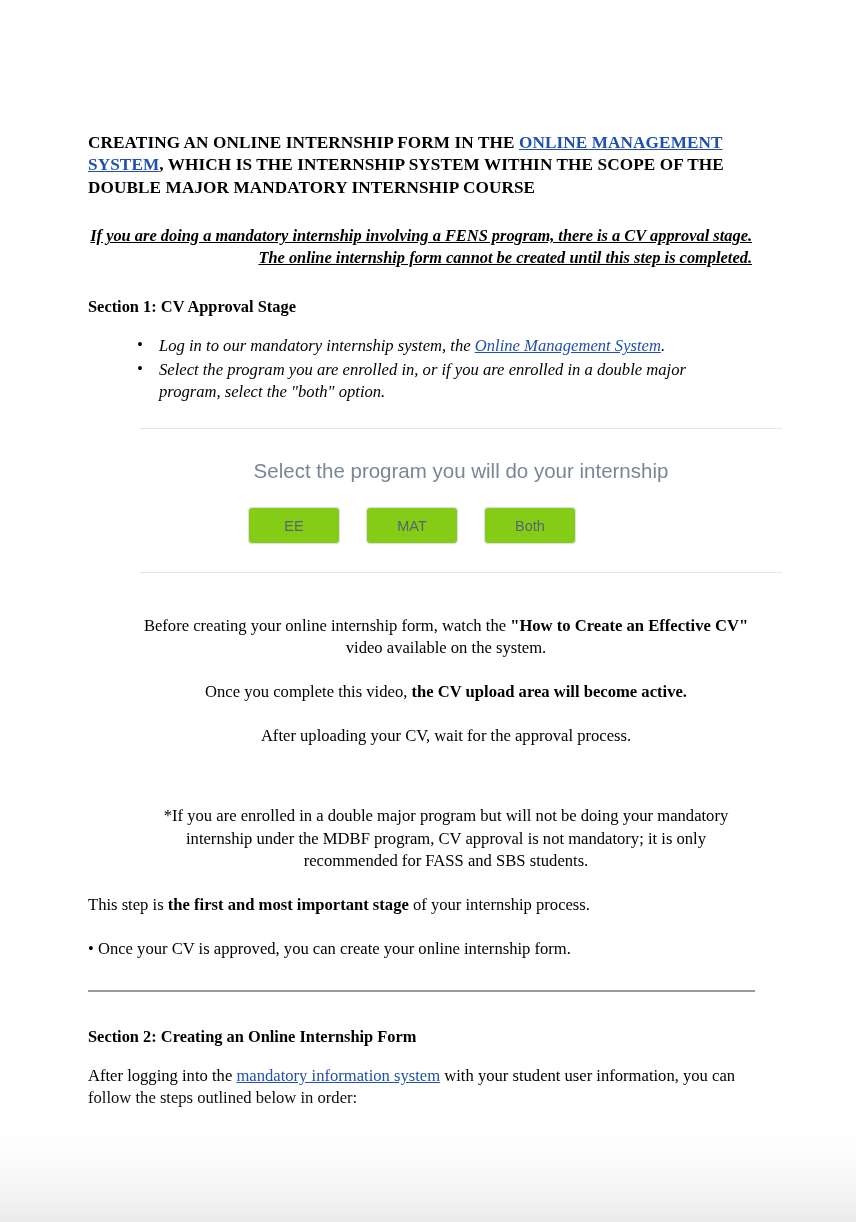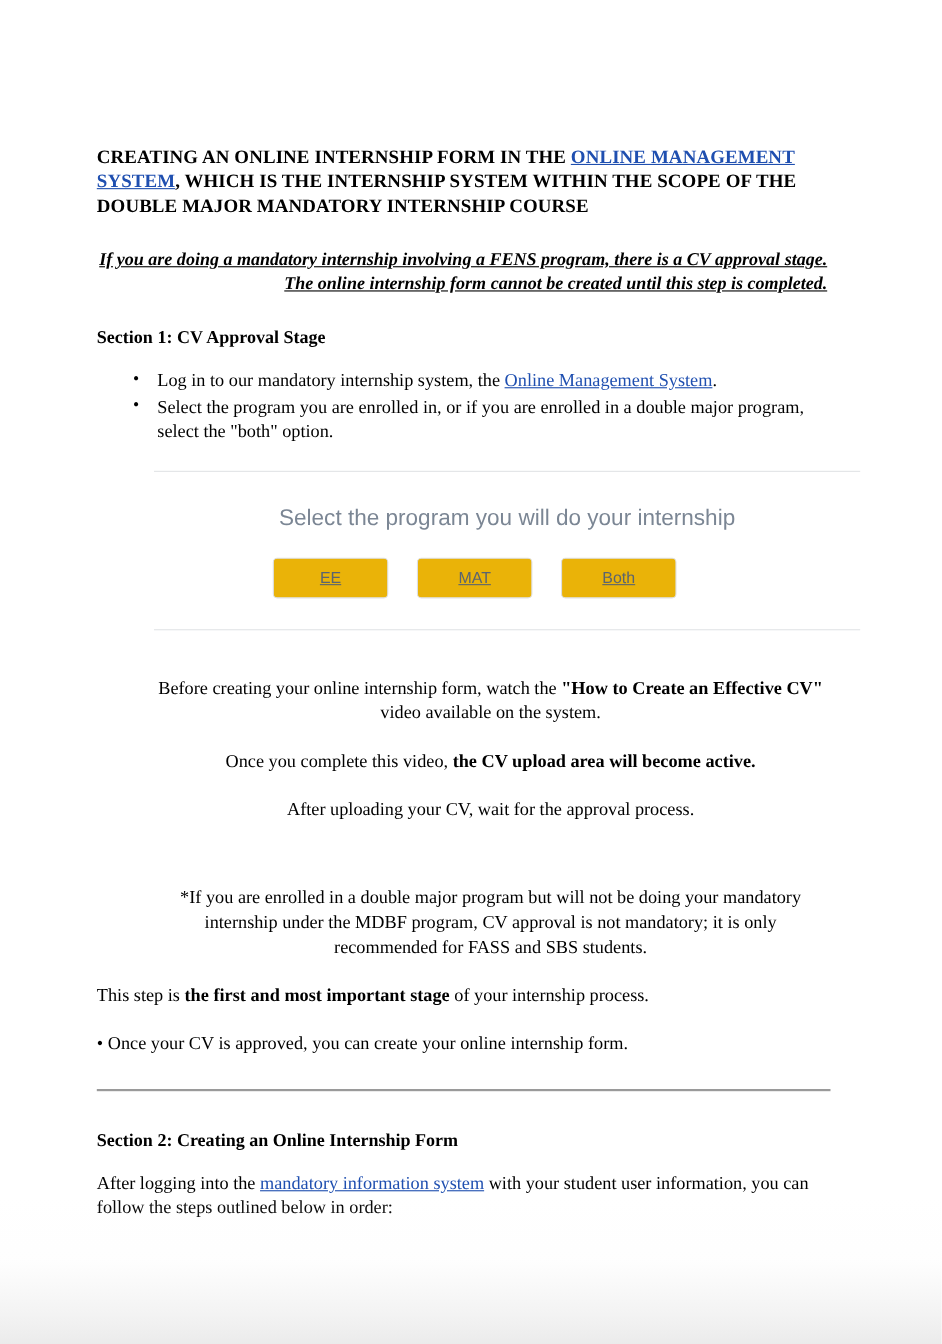--- a/index.html
+++ b/index.html
@@ -68,23 +68,24 @@
   }
 
   h2.section-heading {
     font-size: 16.4px;
     font-weight: bold;
     line-height: 1.3;
     margin: 0 0 18px 0;
   }
 
   ul.bullets {
-    margin: 0;
+    margin: 16px;
     padding: 0 0 0 55px;
     list-style: none;
+    font-style: italic;
   }
   ul.bullets li {
     font-size: 16.6px;
     line-height: 1.33;
     margin-bottom: 2px;
     position: relative;
     padding-left: 0;
   }
   ul.bullets li::before {
     content: "\2022";
@@ -119,34 +120,33 @@
     text-align: center;
     margin: 0 0 24px 0;
     font-weight: normal;
   }
   .embed-buttons {
     display: flex;
     gap: 26px;
     padding-left: 108px;
   }
   .embed-btn {
-    width: 105px;
+    width: 92px;
     height: 37px;
     border: 1px solid #dddfe2;
     border-radius: 4px;
-    background: #eab308;
+    background: #84cc16;
     font-family: "Liberation Sans", "DejaVu Sans", sans-serif;
     font-size: 14.5px;
     color: #5a6470;
     display: flex;
     align-items: center;
     justify-content: center;
     box-sizing: border-box;
     cursor: pointer;
-    text-decoration: underline;
   }
 
   p.indented {
     font-size: 16.6px;
     line-height: 1.33;
     margin: 0 0 22px 0;
     padding-left: 52px;
     text-align: center;
   }
 

